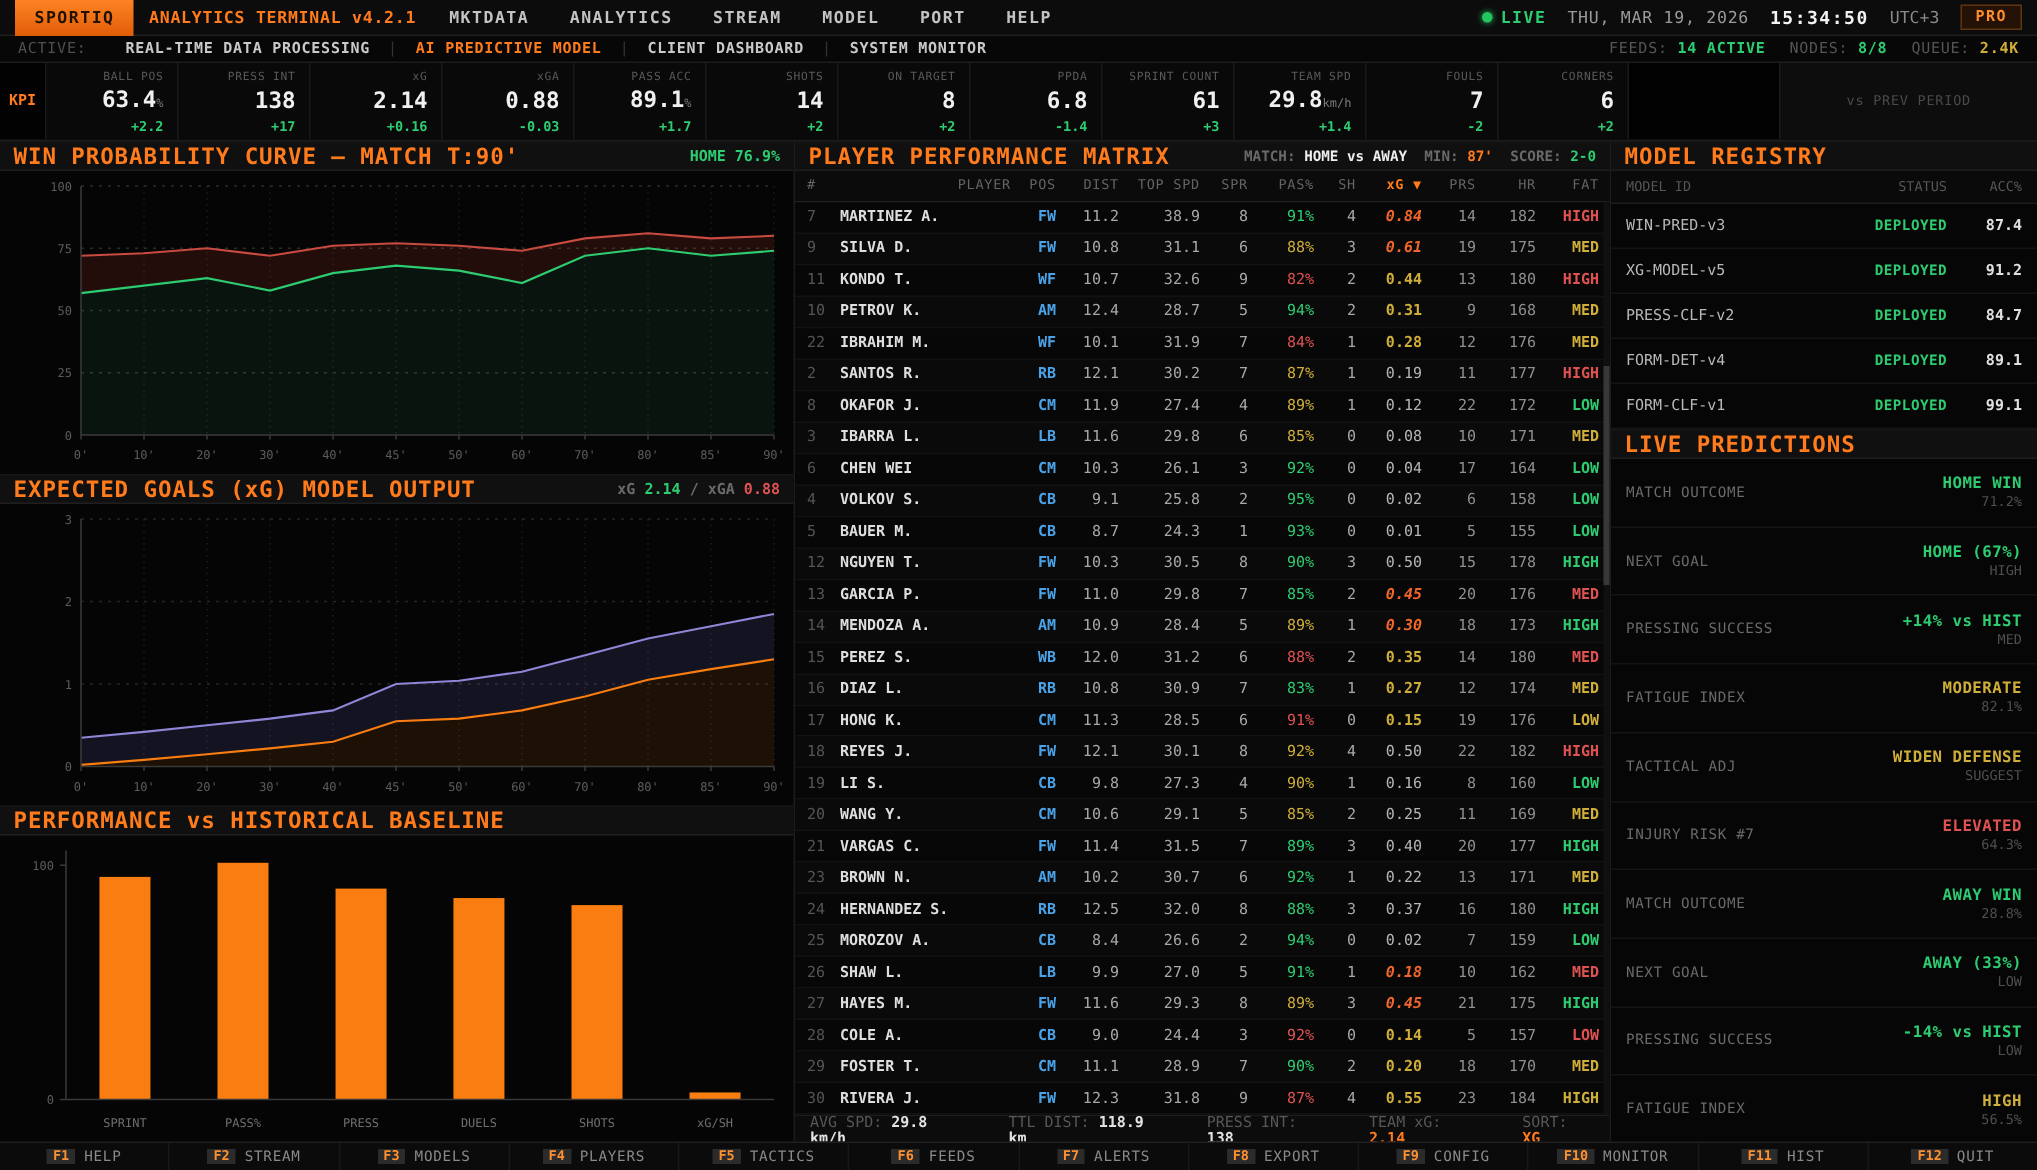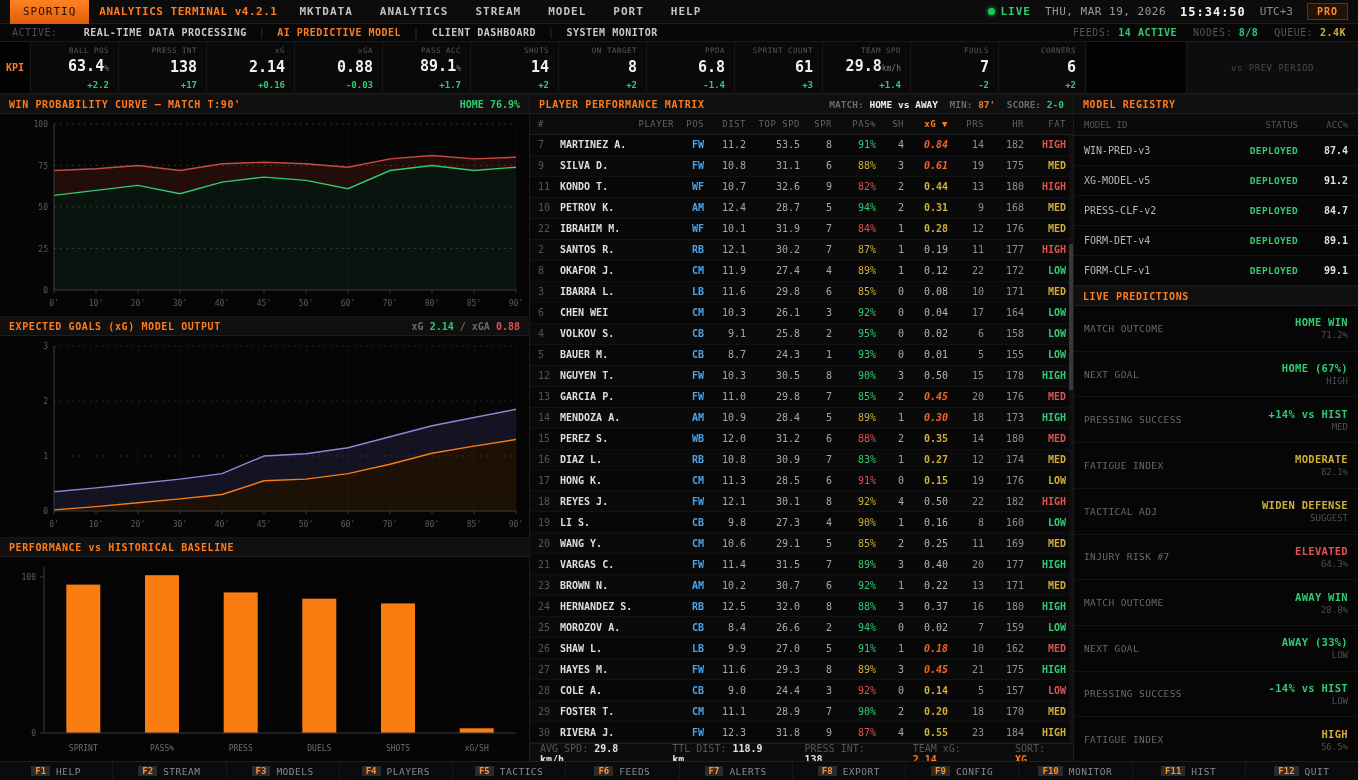--- a/index.html
+++ b/index.html
@@ -4,21 +4,21 @@
 <style>
   * { margin:0; padding:0; box-sizing:border-box; }
   html,body { background:#000; }
   body { width:1358px; height:780px; overflow:hidden;
          font-family:"DejaVu Sans Mono","Liberation Mono",monospace; }
   .app { width:1358px; height:780px; display:flex; flex-direction:column; background:#030303; color:#ccc; }
 
   
   .menubar { height:24px; background:#0c0c0c; border-bottom:1px solid #1f1f1f;
              display:flex; align-items:center; padding:0 10px; flex:0 0 auto; }
-  .logo { background:linear-gradient(180deg,#ff8424,#e05d08); color:#221000; font-weight:normal;
+  .logo { background:linear-gradient(180deg,#ff8424,#e05d08); color:#221000; font-weight:bold;
           font-size:11px; letter-spacing:1px; padding:6px 13px; margin-right:10px; }
   .app-title { color:#ff7b1c; font-weight:bold; font-size:11px; letter-spacing:0.5px; margin-right:22px; }
   .menu-item { color:#c3c3c3; font-size:11px; font-weight:bold; letter-spacing:1px; margin-right:27px; cursor:default; }
   .mb-right { margin-left:auto; display:flex; align-items:center; gap:14px; }
   .live-dot { width:7px; height:7px; border-radius:50%; background:#22c55e; box-shadow:0 0 4px #22c55e; display:inline-block; }
   .live-label { color:#2ecc71; font-weight:bold; font-size:11px; letter-spacing:1px; margin-left:5px; }
   .mb-date { color:#9a9a9a; font-size:11px; letter-spacing:0.5px; }
   .mb-time { color:#f2f2f2; font-weight:bold; font-size:12px; letter-spacing:1px; }
   .mb-tz { color:#8a8a8a; font-size:11px; }
   .pro-badge { color:#ff8c2a; background:#241206; border:1px solid #5d3511; font-weight:bold;
@@ -51,21 +51,21 @@
               font-size:9px; letter-spacing:0.5px; display:flex; align-items:center; justify-content:center; }
 
   
   .main { flex:1; display:grid; grid-template-columns:530px 544px 284px; min-height:0; }
   .left-col { border-right:1px solid #1c1c1c; display:flex; flex-direction:column; background:#050505; }
   .mid-col  { border-right:1px solid #1c1c1c; display:flex; flex-direction:column; background:#060606; }
   .right-col{ display:flex; flex-direction:column; background:#060606; }
 
   .panel-head { height:20px; background:#101010; border-bottom:1px solid #1e1e1e; border-top:1px solid #161616;
                 display:flex; align-items:center; justify-content:space-between; padding:0 9px; flex:0 0 auto; }
-  .panel-title { color:#ff7b1c; font-weight:bold; font-size:10px; letter-spacing:0.6px; white-space:nowrap; }
+  .panel-title { color:#ff7b1c; font-weight:bold; font-size:15px; letter-spacing:0.6px; white-space:nowrap; }
   .ph-right { font-size:10px; font-weight:bold; white-space:nowrap; }
 
   .chart-box { flex:1; position:relative; overflow:hidden; }
   .win-panel { height:222px; display:flex; flex-direction:column; flex:0 0 auto; }
   .xg-panel  { height:221px; display:flex; flex-direction:column; flex:0 0 auto; }
   .perf-panel{ flex:1; display:flex; flex-direction:column; }
 
   
   .pm-grid { display:grid; grid-template-columns:22px 114px 30px 42px 54px 32px 44px 28px 44px 36px 40px 42px;
              padding:0 8px; align-items:center; }
@@ -413,21 +413,21 @@
           <span class="hc">PRS</span>
           <span class="hc">HR</span>
           <span class="hc">FAT</span>
         </div>
       <div class="pm-rows" id="pm-rows">
           <div class="pm-grid p-row">
             <span class="cell-num">7</span>
             <span class="cell-name">MARTINEZ A.</span>
             <span class="cell-pos">FW</span>
             <span class="cell-dim">11.2</span>
-            <span class="cell-dim">53.5</span>
+            <span class="cell-dim">38.9</span>
             <span class="cell-dim">8</span>
             <span class="t-g">91%</span>
             <span class="cell-dim">4</span>
             <span class="x-hot">0.84</span>
             <span class="cell-dim2">14</span>
             <span class="cell-dim2">182</span>
             <span class="t-r" style="font-weight: bold;">HIGH</span>
           </div>
           <div class="pm-grid p-row">
             <span class="cell-num">9</span>

